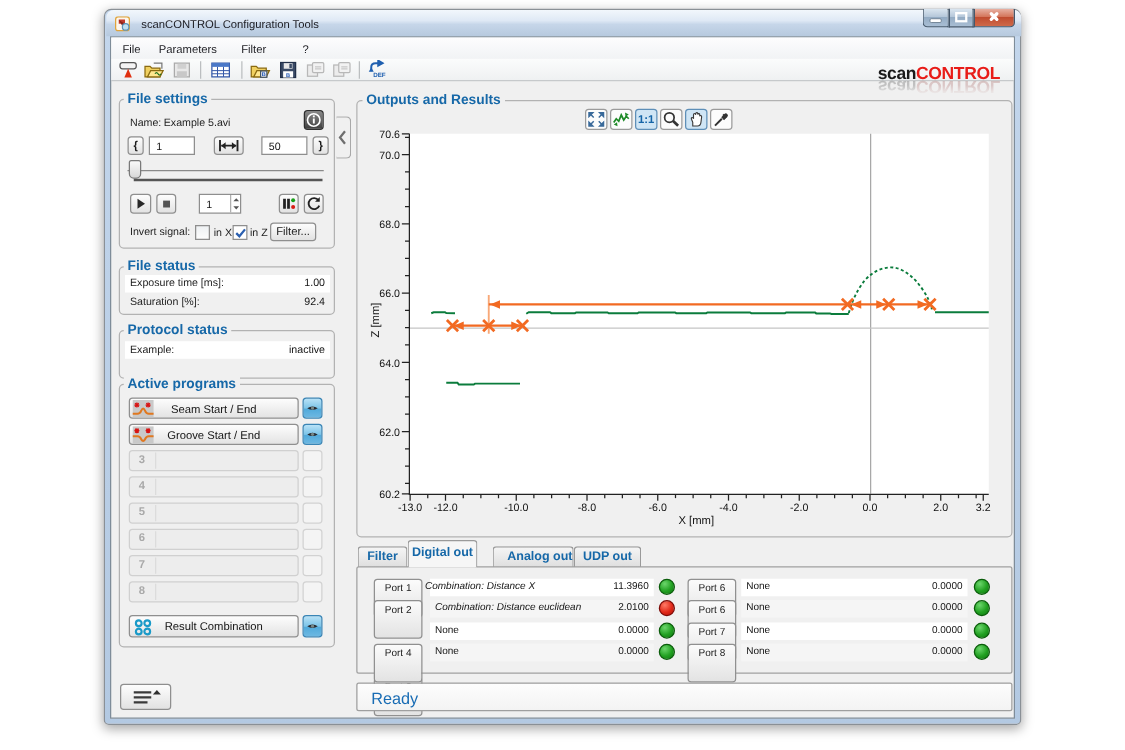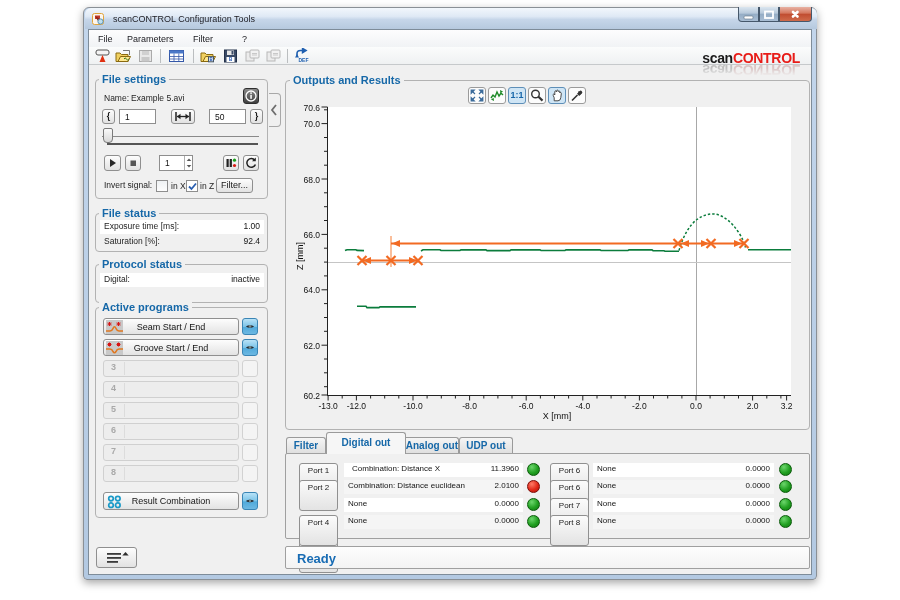--- a/index.html
+++ b/index.html
@@ -67,21 +67,21 @@
   border:1px solid #909090; border-radius:3px; font-size:8px; color:#1a1a1a; text-align:center; line-height:13px; }
 .rowband { position:absolute; height:14px; background:#fff; }
 .desc { position:absolute; font-size:8px; color:#141414; white-space:nowrap; }
 .val { position:absolute; font-size:8px; color:#141414; text-align:right; }
 .val2 { position:absolute; font-size:8.5px; color:#141414; text-align:right; }
 .led { position:absolute; width:13px; height:13px; border-radius:50%; }
 .ledg { background:radial-gradient(circle at 35% 28%, #6cd66c, #21a021 55%, #107510); border:1px solid #0a5c0a; }
 .ledr { background:radial-gradient(circle at 35% 28%, #ff7a66, #e02818 55%, #b01208); border:1px solid #7c0a06; }
 #statusbar { position:absolute; left:285px; top:546px; width:525px; height:23px;
   background:linear-gradient(#fdfdfd,#f3f3f3); border:1px solid #9f9f9f; border-radius:2px; }
-.sbtext { position:absolute; font-size:13px; color:#186cb4;font-weight:bold; }
+.sbtext { position:absolute; font-size:13px; color:#186cb4; }
 </style>
 </head>
 <body>
 <div id="page">
   <div id="win">
     <div id="titlebar">
       <svg id="titleicon" width="13" height="13" viewBox="0 0 13 13">
         <rect x="0.5" y="0.5" width="11" height="11" rx="2" fill="#fdf6ec" stroke="#e0a43c"></rect>
         <path d="M3 2.5 L8 2.5 L8 6 L3 6 Z" fill="#c0392b"></path>
         <path d="M3 3 L6 8 L8 6 Z" fill="#8a2318"></path>
@@ -178,21 +178,21 @@
   <div class="gtitle" style="left:99px;top:207px;">File status</div>
   <div class="abs" style="left:100px;top:220px;width:164px;height:14px;background:#fff;"></div>
   <div class="lbl" style="left:104px;top:221px;">Exposure time [ms]:</div>
   <div class="val2" style="left:180px;top:221px;width:80px;">1.00</div>
   <div class="lbl" style="left:104px;top:236px;">Saturation [%]:</div>
   <div class="val2" style="left:180px;top:236px;width:80px;">92.4</div>
 
   <div class="grp" style="left:95px;top:264px;width:173px;height:39px;"></div>
   <div class="gtitle" style="left:99px;top:258px;">Protocol status</div>
   <div class="abs" style="left:100px;top:273px;width:164px;height:14px;background:#fff;"></div>
-  <div class="lbl" style="left:104px;top:274px;">Digital:</div>
+  <div class="lbl" style="left:104px;top:274px;">Example:</div>
   <div class="val2" style="left:180px;top:274px;width:80px;">inactive</div>
 
   <div class="grp" style="left:95px;top:307px;width:173px;height:211px;"></div>
   <div class="gtitle" style="left:99px;top:301px;">Active programs</div>
   <div id="progrows">
     <div class="progbtn" style="top:318px;">
       <svg style="position:absolute;left:2px;top:1px;" width="17" height="14" viewBox="0 0 17 14">
           <rect x="0" y="0" width="17" height="14" fill="#c9c9c9"></rect>
           <path d="M0 11 L4 11 Q6 11 7 8.5 Q8.5 5 10 8.5 Q11 11 13 11 L17 11" fill="none" stroke="#e07820" stroke-width="1.6"></path>
           <path d="M3.5 2 v4 M1.5 4 h4 M2 2.5 l3 3 M5 2.5 l-3 3" stroke="#d81414" stroke-width="1"></path>
@@ -405,33 +405,33 @@
       <path d="M739.5,239.0 L748.5,248.0 M748.5,239.0 L739.5,248.0" stroke="#f26a22" stroke-width="2.2" fill="none"></path>
       <path d="M363,260.5 L371,257.1 L371,263.9 Z" fill="#f26a22"></path>
       <path d="M417,260.5 L409,257.1 L409,263.9 Z" fill="#f26a22"></path>
       <path d="M392,243.5 L400,240.1 L400,246.9 Z" fill="#f26a22"></path>
       <path d="M709,243.5 L701,240.1 L701,246.9 Z" fill="#f26a22"></path>
       <path d="M681,243.5 L689,240.1 L689,246.9 Z" fill="#f26a22"></path>
       <path d="M742,243.5 L734,240.1 L734,246.9 Z" fill="#f26a22"></path>
     </svg>
 
   <div class="tab" style="left:286px;width:40px;line-height:16px;">Filter</div>
-  <div class="tabsel" style="left:326px;width:80px;line-height:20px;">Digital out</div>
+  <div class="tabsel" style="left:326px;width:56px;line-height:20px;">Digital out</div>
   <div class="tab" style="left:394px;width:65px;line-height:16px;text-align:right;">Analog out</div>
   <div class="tab" style="left:459px;width:54px;line-height:16px;">UDP out</div>
   <div id="pane"></div>
   <div id="tablerows">
       <div class="portbtn" style="left:299px;top:463px;">Port 1</div>
       <div class="rowband" style="left:344px;top:463px;width:179px;background:#ffffff;"></div>
-      <div class="desc" style="left:352px;top:464px;">Combination: Distance X</div>
+      <div class="desc" style="left:340px;top:464px;font-style:italic;">Combination: Distance X</div>
       <div class="val" style="left:440px;top:464px;width:79px;">11.3960</div>
       <div class="led ledg" style="left:527px;top:463px;"></div>
       <div class="portbtn" style="left:299px;top:480.4px;">Port 2</div>
       <div class="rowband" style="left:344px;top:480.4px;width:179px;background:#f5f5f5;"></div>
-      <div class="desc" style="left:348px;top:481.4px;">Combination: Distance euclidean</div>
+      <div class="desc" style="left:348px;top:481.4px;font-style:italic;">Combination: Distance euclidean</div>
       <div class="val" style="left:440px;top:481.4px;width:79px;">2.0100</div>
       <div class="led ledr" style="left:527px;top:480.4px;"></div>
       <div class="portbtn" style="left:299px;top:497.8px;margin-top:44px;">Port 3</div>
       <div class="rowband" style="left:344px;top:497.8px;width:179px;background:#ffffff;"></div>
       <div class="desc" style="left:348px;top:498.8px;">None</div>
       <div class="val" style="left:440px;top:498.8px;width:79px;">0.0000</div>
       <div class="led ledg" style="left:527px;top:497.8px;"></div>
       <div class="portbtn" style="left:299px;top:515.2px;">Port 4</div>
       <div class="rowband" style="left:344px;top:515.2px;width:179px;background:#f5f5f5;"></div>
       <div class="desc" style="left:348px;top:516.2px;">None</div>

